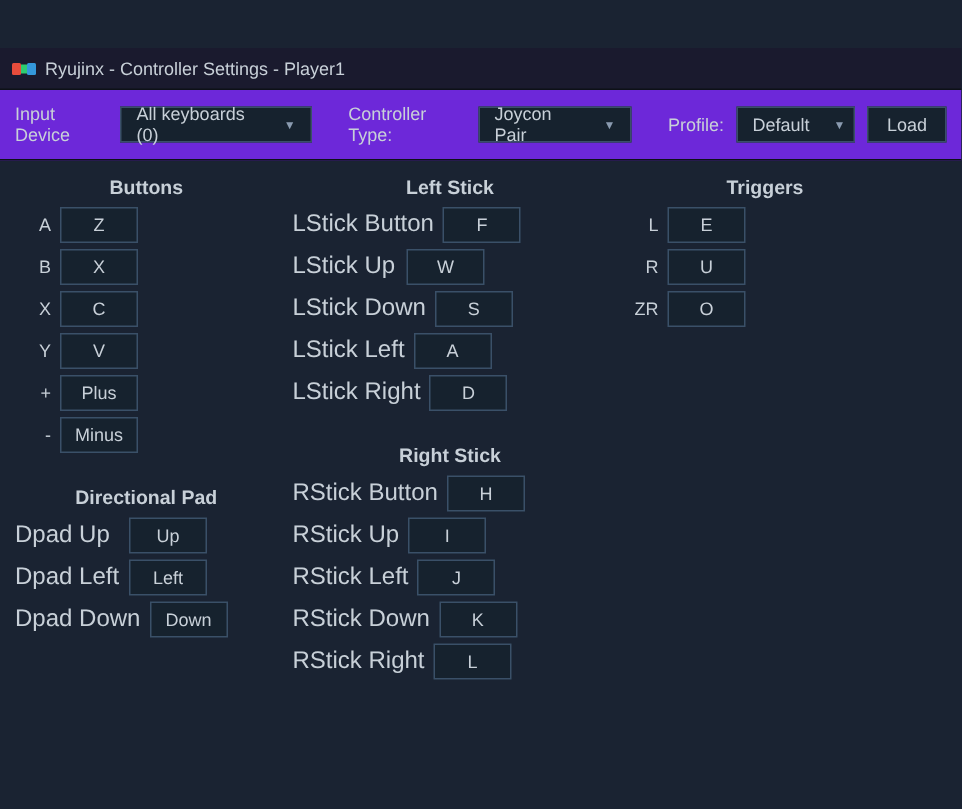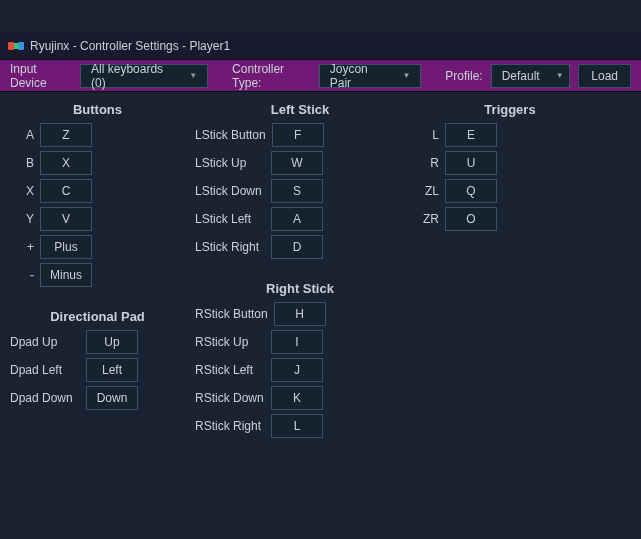--- a/index.html
+++ b/index.html
@@ -27,22 +27,22 @@
       height: 16px;
       display: flex;
       align-items: center;
       justify-content: center;
     }
     .title-bar-text {
       color: #c8d0d8;
       font-size: 12px;
     }
     .toolbar {
-      background: #701a75;
-      height: 32px;
+      background: #6d28d9;
+      height: 47px;
       display: flex;
       align-items: center;
       padding: 0 10px;
       gap: 8px;
       border-bottom: 1px solid #0d1117;
       justify-content: center;
     }
     .toolbar-label {
       color: #c8d0d8;
       font-size: 12px;
@@ -95,21 +95,21 @@
       font-size: 13px;
     }
     .key-row {
       display: flex;
       align-items: center;
       margin-bottom: 4px;
       gap: 6px;
     }
     .key-label {
       color: #c8d0d8;
-      font-size: 12px;
+      font-size: 16px;
       min-width: 70px;
     }
     .key-label-short {
       color: #c8d0d8;
       font-size: 12px;
       min-width: 24px;
       text-align: right;
     }
     .key-btn {
       background: #16222e;
@@ -284,24 +284,20 @@
       <div id="triggers-rows">
           <div class="key-row">
             <span class="key-label-short">L</span>
             <div class="key-btn">E</div>
           </div>
           <div class="key-row">
             <span class="key-label-short">R</span>
             <div class="key-btn">U</div>
           </div>
           <div class="key-row">
-            <span class="key-label-short">ZL</span>
-            <div class="key-btn">Q</div>
-          </div>
-          <div class="key-row">
             <span class="key-label-short">ZR</span>
             <div class="key-btn">O</div>
           </div>
         </div>
     </div>
   </div>
 
 </div>
 
 </body></html>

